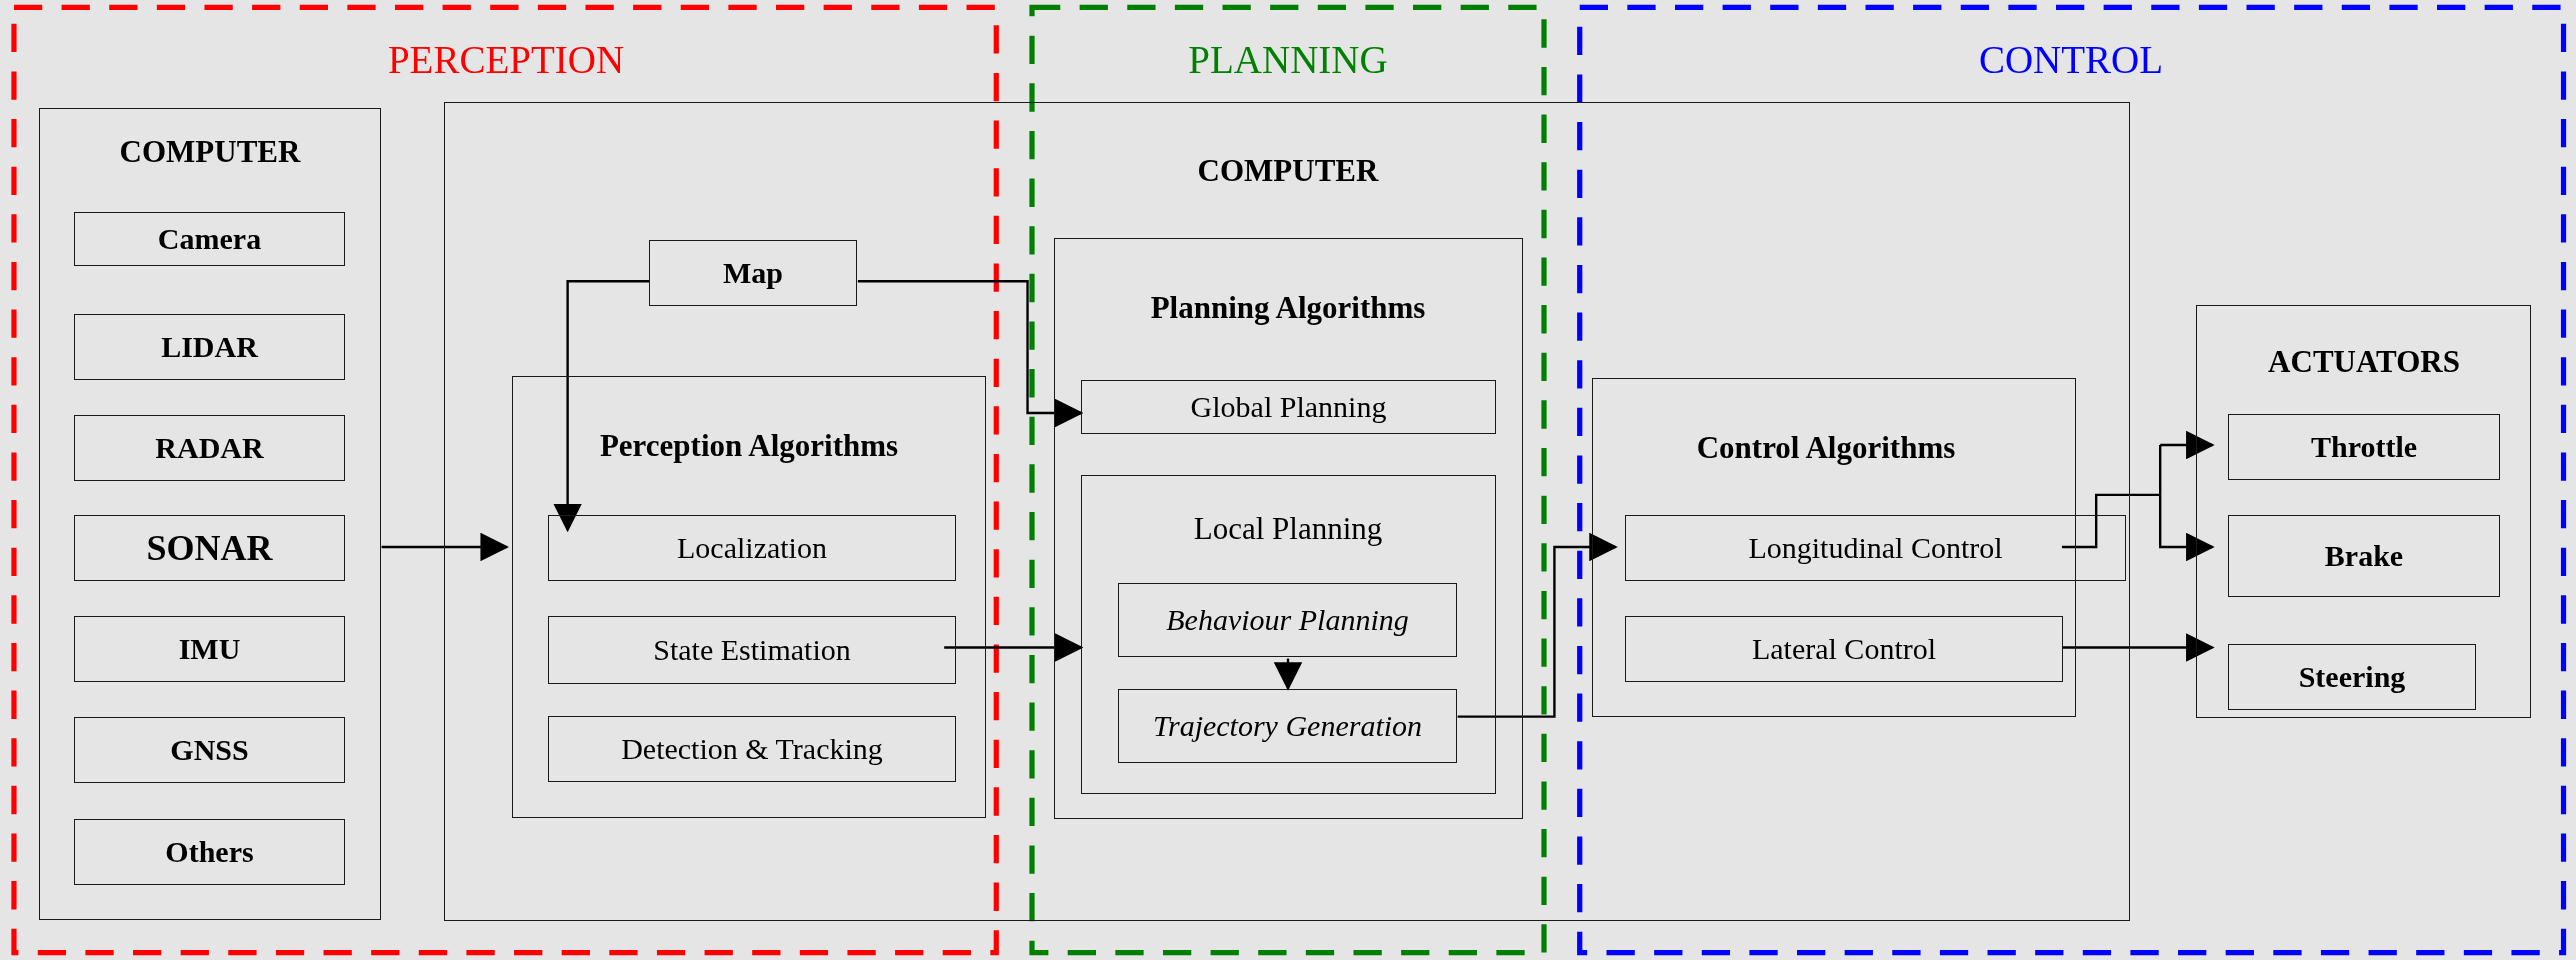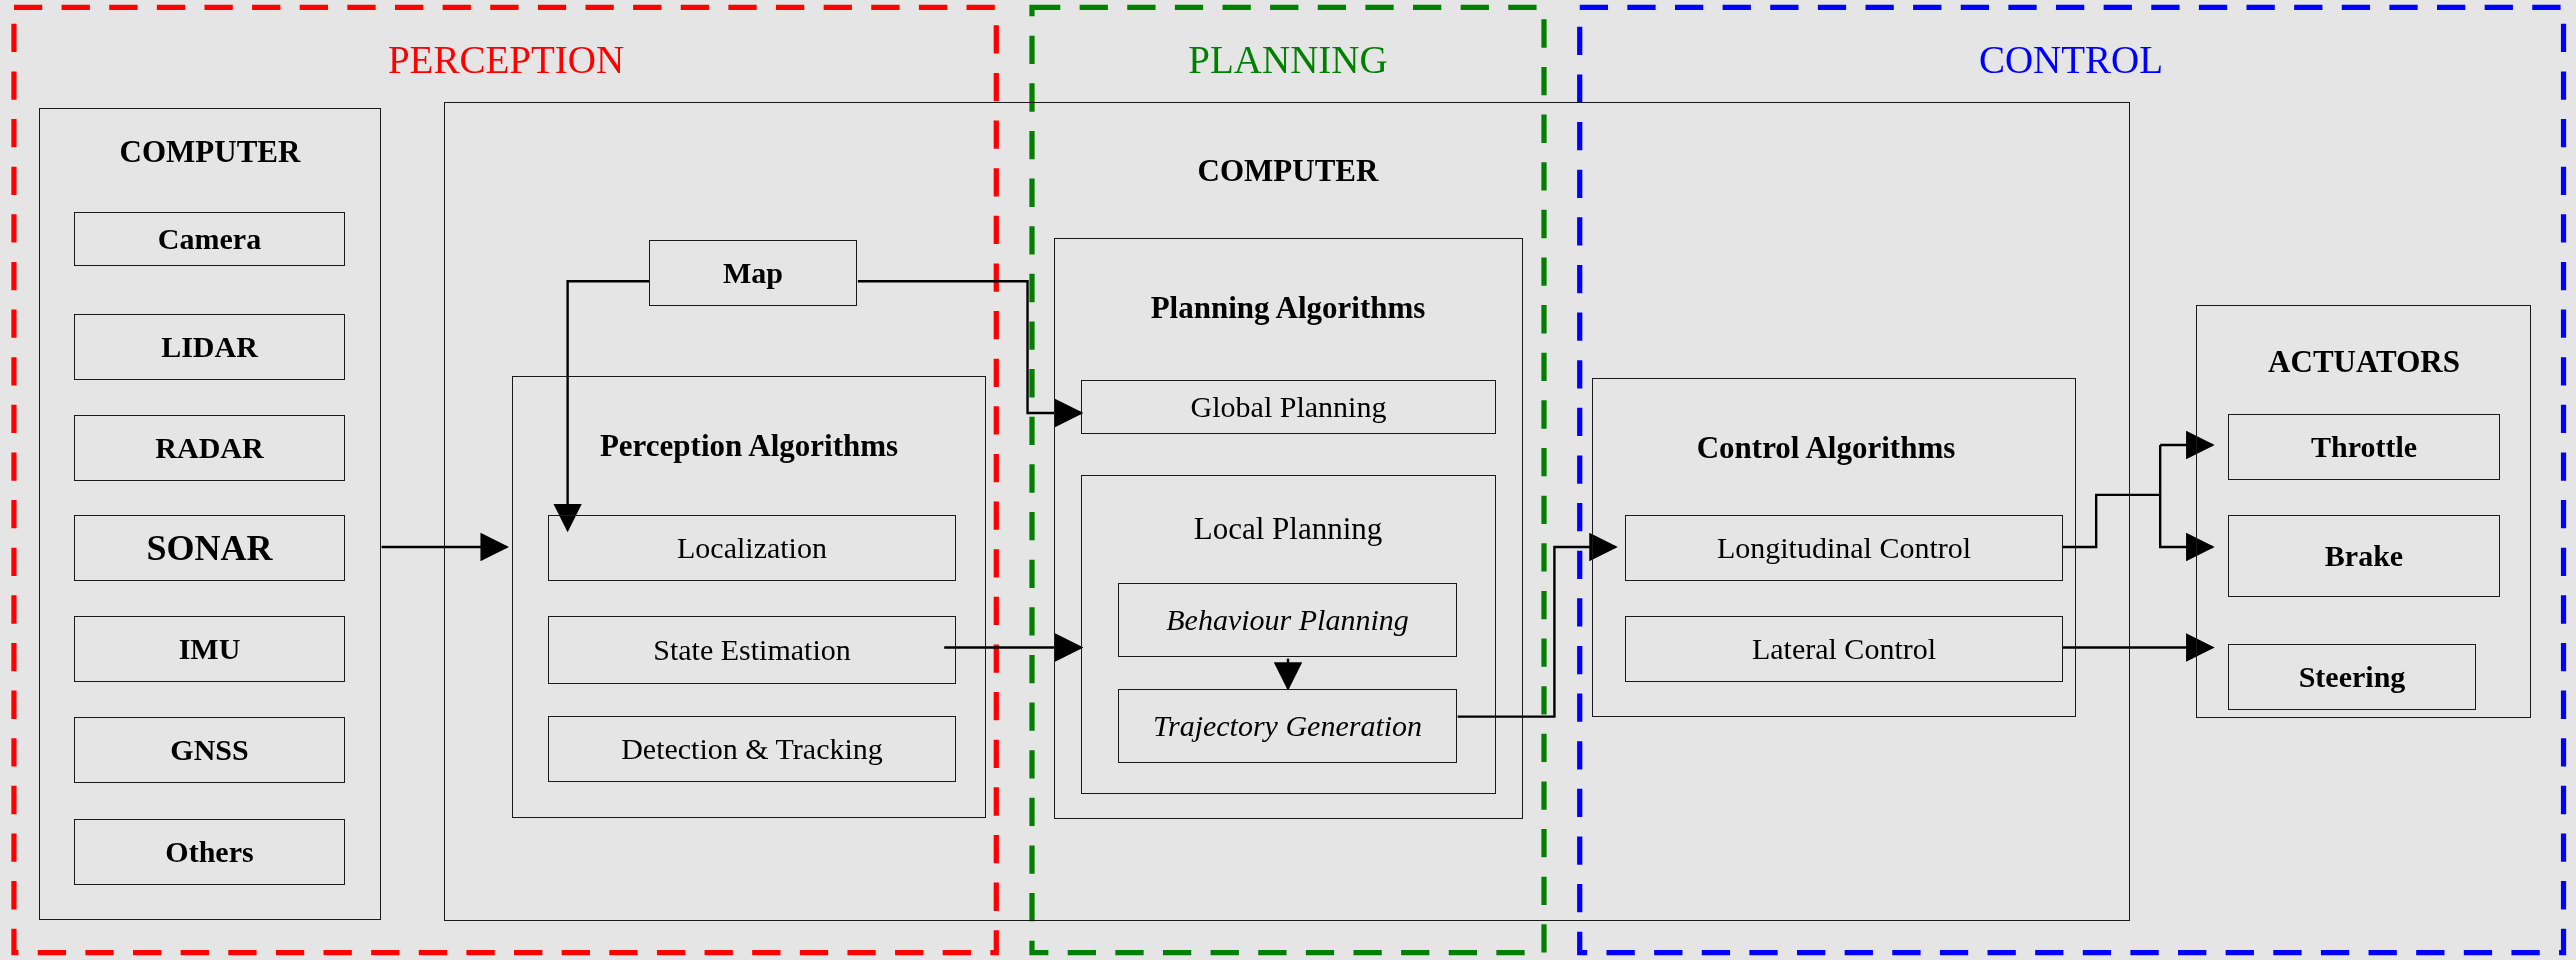--- a/index.html
+++ b/index.html
@@ -121,21 +121,21 @@
 
   <div class="box" style="left:1081px; top:475px; width:415px; height:319px;"></div>
   <div class="grp-title reg" style="left:1288px; top:511px; font-size:31px;">Local Planning</div>
 
   <div class="leaf ital" style="left:1118px; top:583px; width:339px; height:74px; font-size:30px;">Behaviour Planning</div>
   <div class="leaf ital" style="left:1118px; top:689px; width:339px; height:74px; font-size:30px;">Trajectory Generation</div>
 
   <div class="box" style="left:1592px; top:378px; width:484px; height:339px;"></div>
   <div class="grp-title" style="left:1826px; top:430px; font-size:31px;">Control Algorithms</div>
 
-  <div class="leaf" style="left:1625px; top:515px; width:438px; height:66px; font-size:30px;">Longitudinal Control</div>
+  <div class="leaf" style="left:1625px; top:515px; width:501px; height:66px; font-size:30px;">Longitudinal Control</div>
   <div class="leaf" style="left:1625px; top:616px; width:438px; height:66px; font-size:30px;">Lateral Control</div>
 
   <div class="box" style="left:2196px; top:305px; width:335px; height:413px;"></div>
   <div class="grp-title" style="left:2364px; top:344px; font-size:31px;">ACTUATORS</div>
 
   <div class="leaf bold" style="left:2228px; top:414px; width:272px; height:66px; font-size:30px;">Throttle</div>
   <div class="leaf bold" style="left:2228px; top:515px; width:272px; height:82px; font-size:30px;">Brake</div>
   <div class="leaf bold" style="left:2228px; top:616px; width:248px; height:66px; font-size:30px;margin-top:28px;">Steering</div>
 
 </div>

